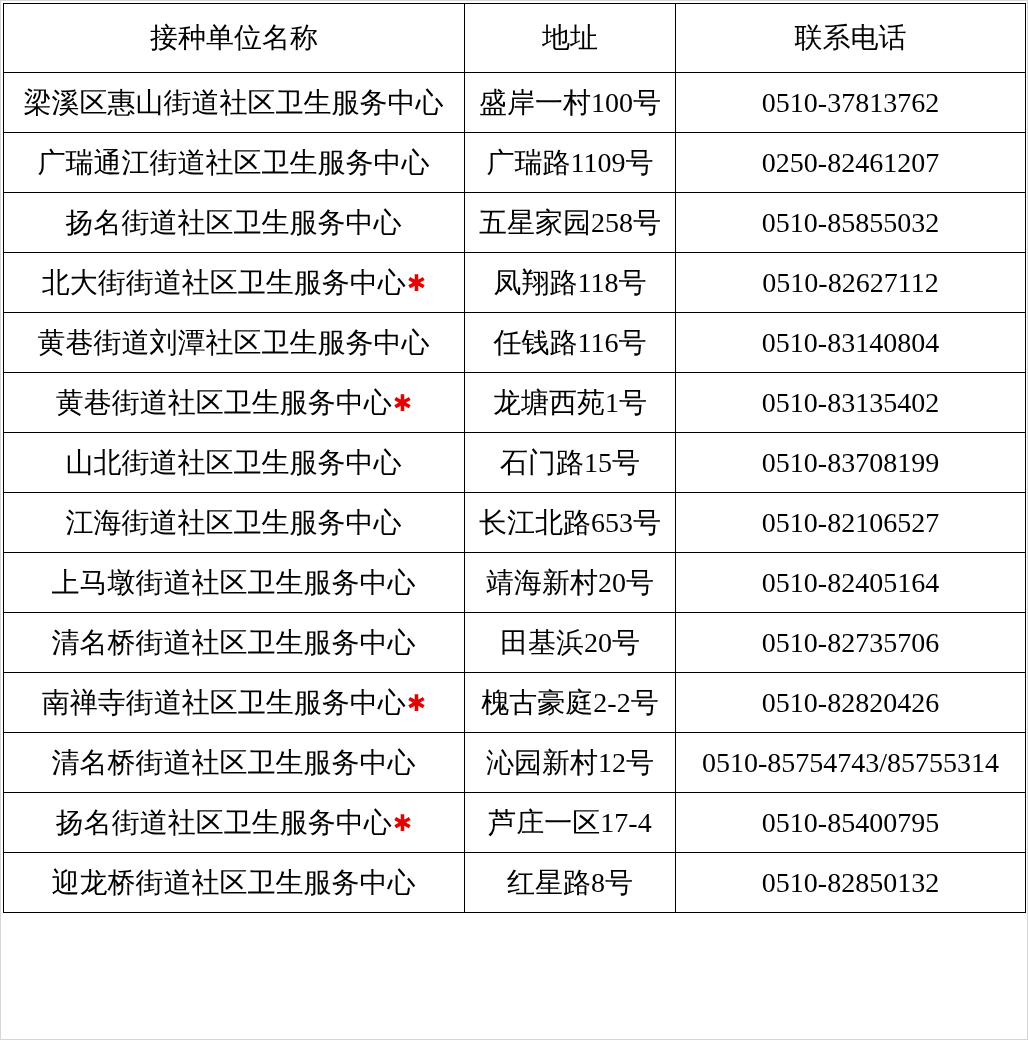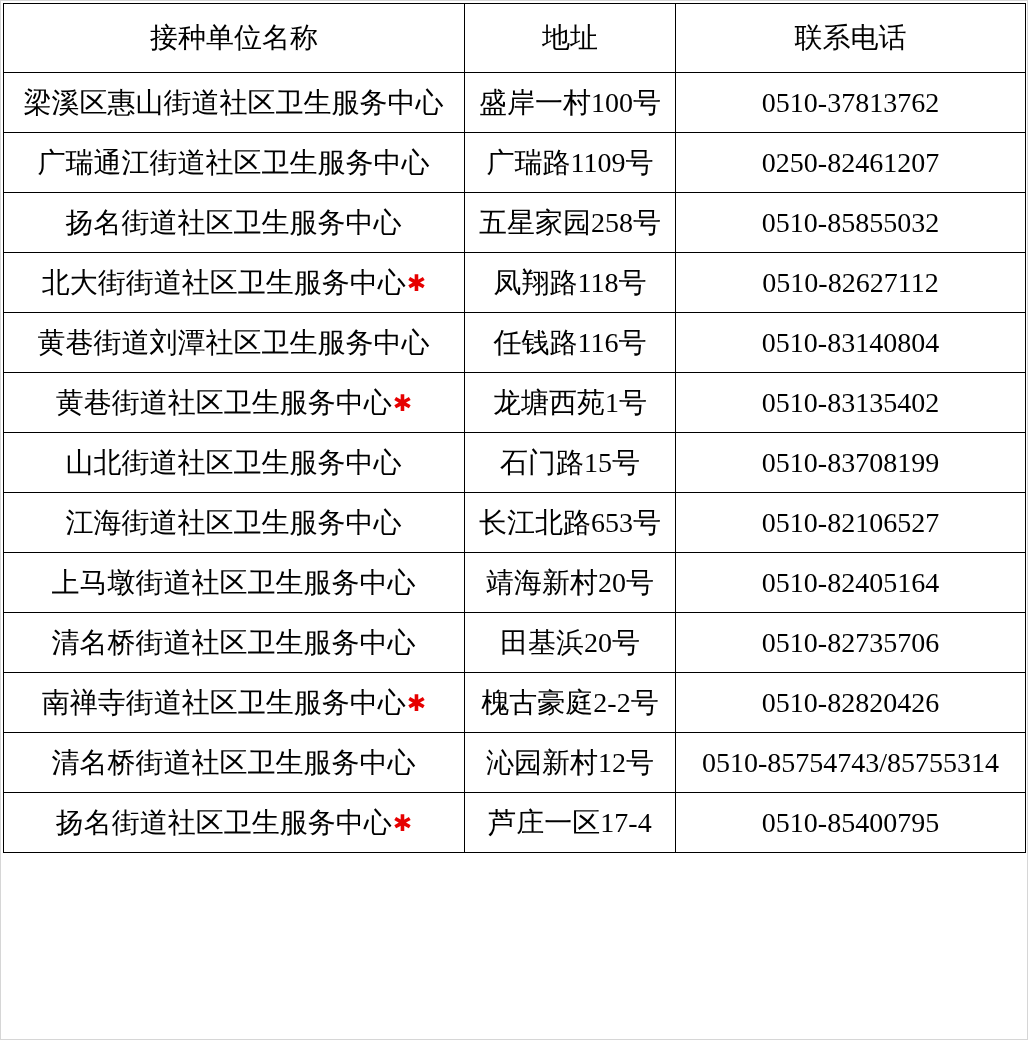--- a/index.html
+++ b/index.html
@@ -123,15 +123,20 @@
         <tr>
     <td><span>清名桥街道社区卫生服务中心</span><span class="marker"></span></td>
     <td>沁园新村12号</td>
     <td>0510-85754743/85755314</td>
   </tr>
         <tr>
     <td><span>扬名街道社区卫生服务中心</span><span class="marker">✱</span></td>
     <td>芦庄一区17-4</td>
     <td>0510-85400795</td>
   </tr>
+        <tr>
+    <td><span>迎龙桥街道社区卫生服务中心</span><span class="marker"></span></td>
+    <td>红星路8号</td>
+    <td>0510-82850132</td>
+  </tr>
       </tbody>
   </table>
 </div>
 
 </body></html>

